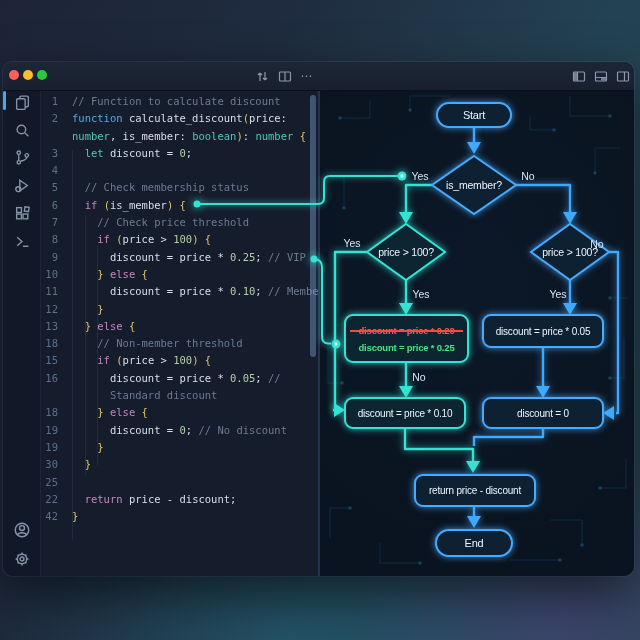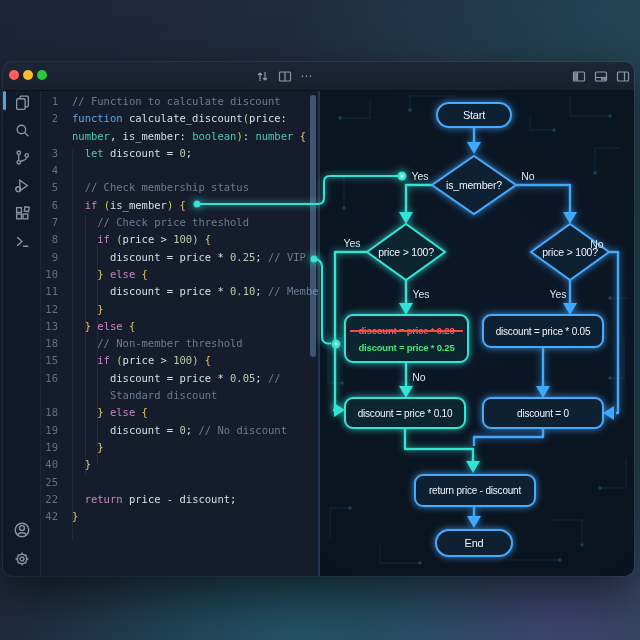--- a/index.html
+++ b/index.html
@@ -201,21 +201,21 @@
         <div class="code-line"><span class="ln">11</span><span><span class="tok pl">      discount = price * </span><span class="tok num">0.10</span><span class="tok pl">; </span><span class="tok cm">// Member</span></span></div>
         <div class="code-line"><span class="ln">12</span><span><span class="tok pl">    </span><span class="tok br">}</span></span></div>
         <div class="code-line"><span class="ln">13</span><span><span class="tok pl">  </span><span class="tok br">}</span><span class="tok pl"> </span><span class="tok kw">else</span><span class="tok pl"> </span><span class="tok br">{</span></span></div>
         <div class="code-line"><span class="ln">18</span><span><span class="tok pl">    </span><span class="tok cm">// Non-member threshold</span></span></div>
         <div class="code-line"><span class="ln">15</span><span><span class="tok pl">    </span><span class="tok kw">if</span><span class="tok pl"> </span><span class="tok br">(</span><span class="tok pl">price &gt; </span><span class="tok num">100</span><span class="tok br">)</span><span class="tok pl"> </span><span class="tok br">{</span></span></div>
         <div class="code-line"><span class="ln">16</span><span><span class="tok pl">      discount = price * </span><span class="tok num">0.05</span><span class="tok pl">; </span><span class="tok cm">//</span></span></div>
         <div class="code-line"><span class="ln"></span><span><span class="tok cm">      Standard discount</span></span></div>
         <div class="code-line"><span class="ln">18</span><span><span class="tok pl">    </span><span class="tok br">}</span><span class="tok pl"> </span><span class="tok kw">else</span><span class="tok pl"> </span><span class="tok br">{</span></span></div>
         <div class="code-line"><span class="ln">19</span><span><span class="tok pl">      discount = </span><span class="tok num">0</span><span class="tok pl">; </span><span class="tok cm">// No discount</span></span></div>
         <div class="code-line"><span class="ln">19</span><span><span class="tok pl">    </span><span class="tok br">}</span></span></div>
-        <div class="code-line"><span class="ln">40</span><span><span class="tok pl">  </span><span class="tok br">}</span></span></div>
+        <div class="code-line"><span class="ln">30</span><span><span class="tok pl">  </span><span class="tok br">}</span></span></div>
         <div class="code-line"><span class="ln">25</span><span></span></div>
         <div class="code-line"><span class="ln">22</span><span><span class="tok pl">  </span><span class="tok kw">return</span><span class="tok pl"> price - discount;</span></span></div>
         <div class="code-line"><span class="ln">42</span><span><span class="tok br">}</span></span></div>
       </div>
     <div class="scrollthumb"></div>
   </div>
 
   <div class="divider"></div>
 
   <div class="flowpanel">

